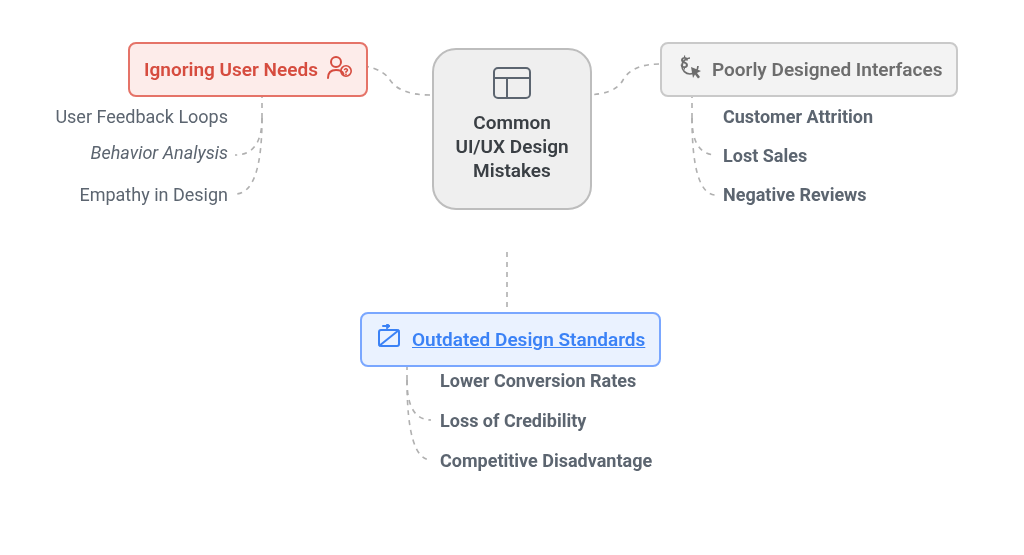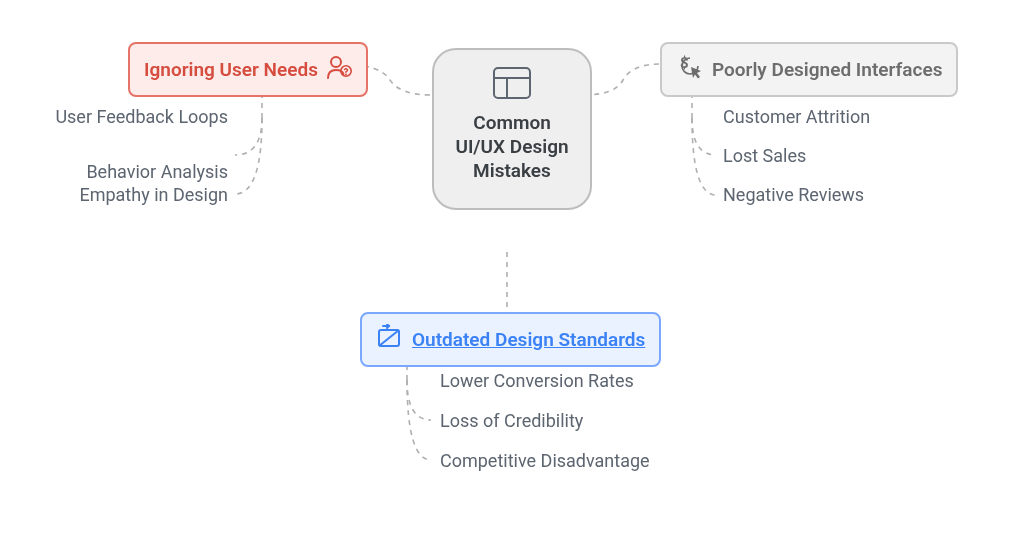--- a/index.html
+++ b/index.html
@@ -61,21 +61,21 @@
     border: 2px solid #7aa7ff;
     color: #3b82f6;
     text-decoration: underline;
   }
   .sub-item {
     position: absolute;
     font-size: 18px;
     color: #5c6570;
     white-space: nowrap;
   }
-  .sub-right { text-align: left; }
+  .sub-right { text-align: left; font-weight: bold; }
   .sub-left  { text-align: center; }
   svg.connectors {
     position: absolute;
     left: 0; top: 0;
     width: 1024px;
     height: 555px;
     pointer-events: none;
   }
   .dash {
     stroke: #b0b0b0;
@@ -132,21 +132,21 @@
         <circle cx="10" cy="8" r="5" fill="none" stroke="#d64c3f" stroke-width="2"></circle>
         <path d="M2 24 Q2 16 10 16 Q16 16 17.5 20" fill="none" stroke="#d64c3f" stroke-width="2" stroke-linecap="round"></path>
         <circle cx="20" cy="17" r="5.2" fill="none" stroke="#d64c3f" stroke-width="1.6"></circle>
         <path d="M18.4 15.6 Q20 13.8 21.4 15.6 Q22 16.6 20 17.6 L20 18.6" fill="none" stroke="#d64c3f" stroke-width="1.4" stroke-linecap="round"></path>
         <circle cx="20" cy="20.4" r="0.9" fill="#d64c3f"></circle>
       </svg>
     </span>
   </div>
 
   <div class="sub-item sub-left" style="right:796px; top:106px;">User Feedback Loops</div>
-  <div class="sub-item sub-left" style="right:796px; top:161px;">Behavior Analysis</div>
+  <div class="sub-item sub-left" style="right:796px; top:142px;font-style:italic;">Behavior Analysis</div>
   <div class="sub-item sub-left" style="right:796px; top:184px;">Empathy in Design</div>
 
   <div class="node-box grey-box" style="left:660px; top:42px;">
     <span class="icon">
       <svg width="28" height="26" viewBox="0 0 28 26">
         <text x="4" y="14" font-size="15" font-weight="700" fill="#6d6d6d">$</text>
         <path d="M14 4 A8 8 0 1 0 22 12" fill="none" stroke="#6d6d6d" stroke-width="1.7"></path>
 
         <path d="M15 13 L25 17 L21 19 L24 23 L22 24.5 L19 20.5 L17 24 Z" fill="#6d6d6d"></path>
       </svg>

